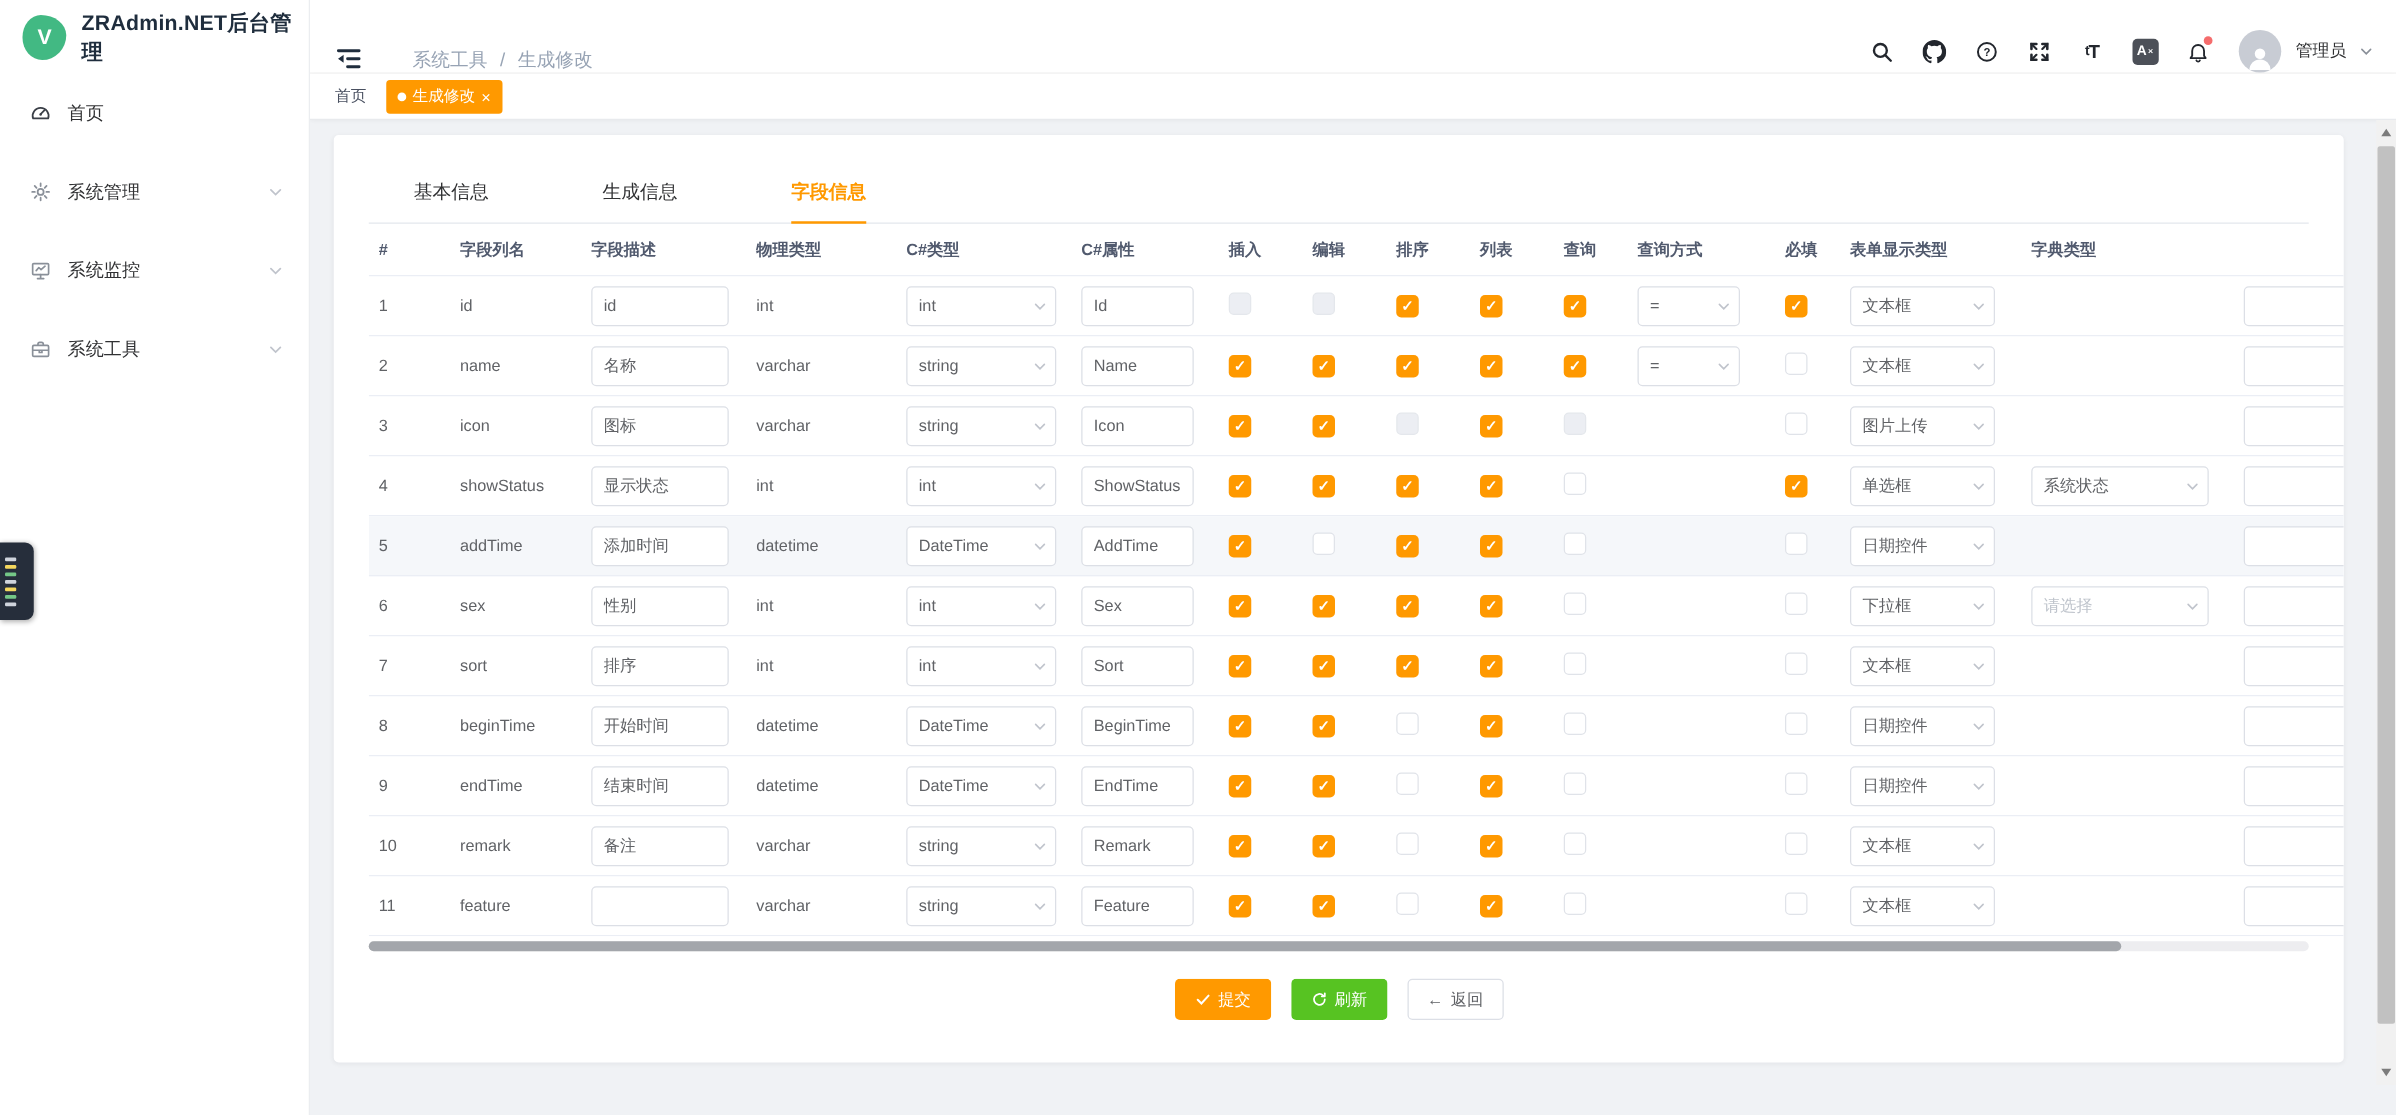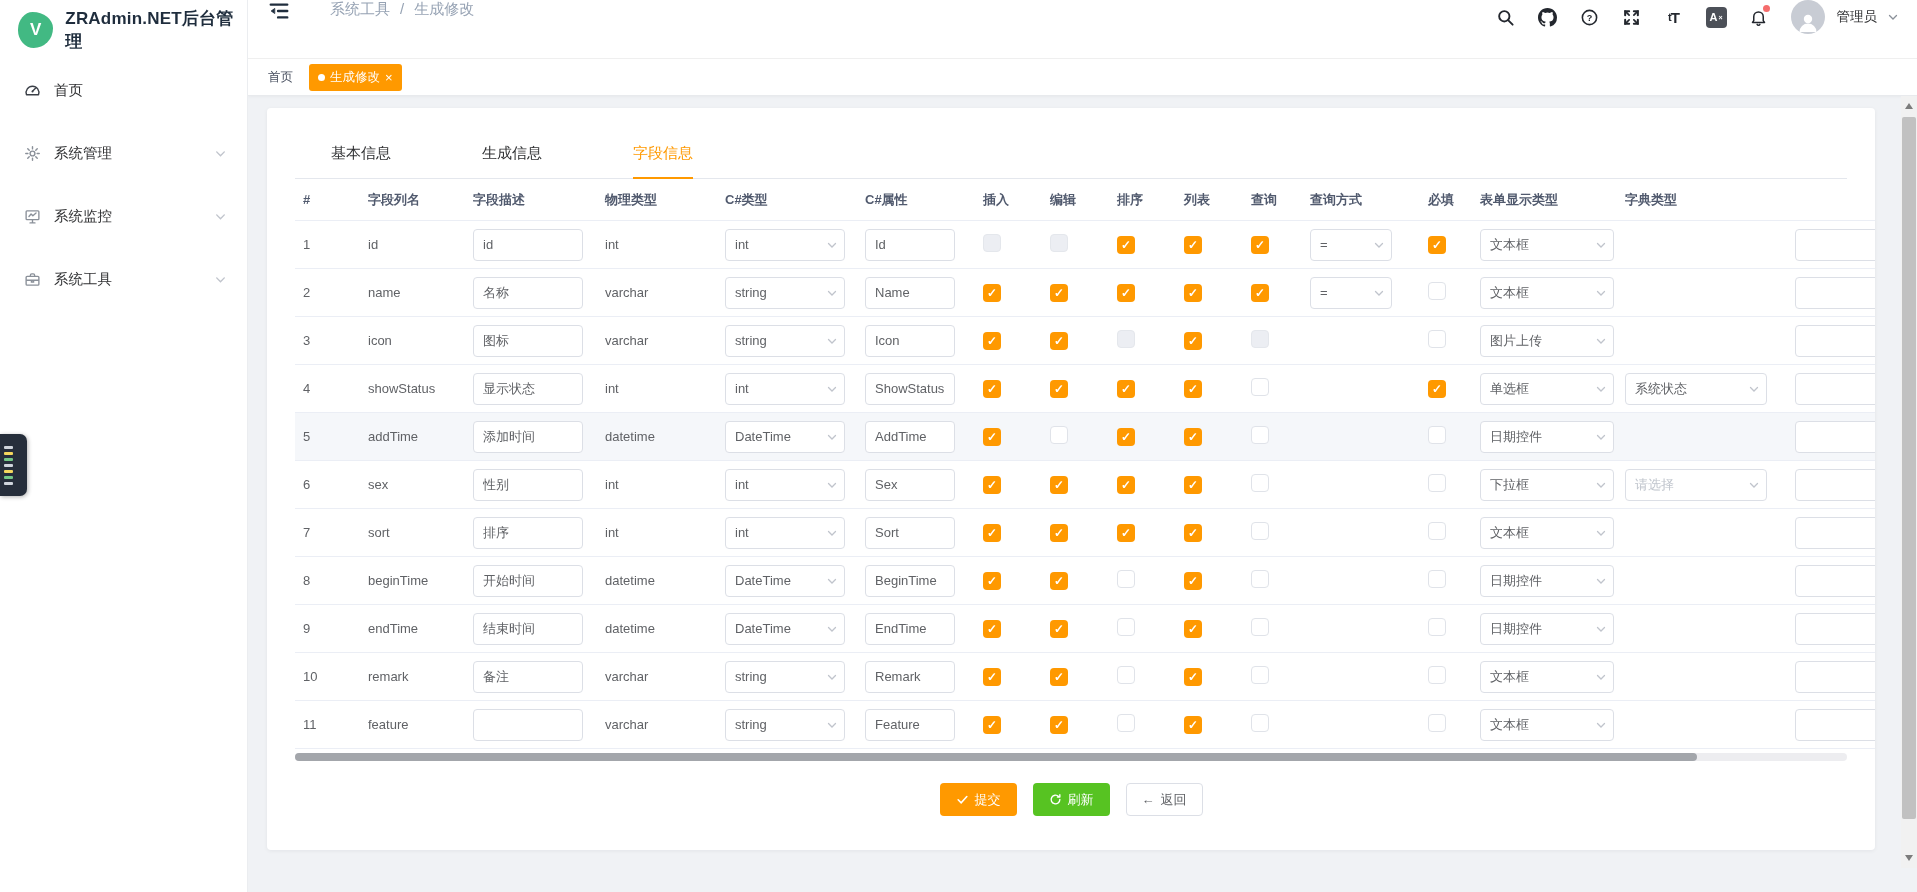--- a/index.html
+++ b/index.html
@@ -24,21 +24,21 @@
   .side-arrow{color:#c0c4cc;display:inline-flex;}
   .side-arrow svg{width:13px;height:13px;}
 
   
   .drawer-handle{position:absolute;left:0;top:434px;width:27px;height:62px;background:#262e3b;border-radius:0 7px 7px 0;box-shadow:1px 1px 4px rgba(0,0,0,.3);cursor:pointer;display:flex;align-items:center;padding-left:4px;z-index:9;}
   .stripes{display:flex;flex-direction:column;gap:3px;width:9px;}
   .stripes i{display:block;height:3px;border-radius:1px;}
 
   
   .main{flex:1;display:flex;flex-direction:column;position:relative;background:#f0f2f5;}
-  .topbar{height:59px;background:#fff;display:flex;align-items:flex-start;padding:0 18px 0 20px;border-bottom:1px solid #f0f0f0;}
+  .topbar{height:59px;background:#fff;display:flex;align-items:flex-end;padding:0 18px 0 20px;border-bottom:1px solid #f0f0f0;}
   .collapse-btn{width:22px;height:22px;color:#1f2d3d;cursor:pointer;display:inline-flex;}
   .crumb{margin-left:40px;font-size:15px;color:var(--muted);}
   .crumb .sep{margin:0 10px;}
   .top-right{margin-left:auto;display:flex;align-items:center;gap:22px;}
   .tool-ic{width:20px;height:20px;color:#23272e;cursor:pointer;display:inline-flex;align-items:center;justify-content:center;position:relative;}
   .tool-ic svg{width:19px;height:19px;}
   .fontsize-ic{font-size:15px;font-weight:bold;letter-spacing:-1px;}
   .fontsize-ic small{font-size:11px;font-weight:bold;}
   .translate-ic{width:21px;height:21px;background:#4c5058;border-radius:4px;color:#fff;font-size:11px;font-weight:bold;display:flex;align-items:center;justify-content:center;}
   .translate-ic sup{font-size:7px;margin-left:1px;}
@@ -54,41 +54,41 @@
   .tag-plain{font-size:12.5px;color:#495060;cursor:pointer;padding:4px 2px;}
   .tag-active{background:var(--accent);color:#fff;font-size:12.5px;border-radius:3px;padding:5px 9px;display:flex;align-items:center;gap:5px;cursor:pointer;}
   .tag-dot{width:7px;height:7px;border-radius:50%;background:#fff;display:inline-block;}
   .tag-close{font-size:13px;line-height:1;cursor:pointer;}
 
   
   .content{flex:1;position:relative;padding:12px 35px 0 19px;}
   .card{background:#fff;border-radius:4px;box-shadow:0 1px 4px rgba(0,21,41,.06);width:1608px;height:742px;overflow:hidden;}
   .card-tabs{margin:36px 28px 0;border-bottom:1px solid #e4e7ed;display:flex;}
   .ctab{font-size:15px;color:#303133;padding-bottom:15px;margin-right:55px;cursor:pointer;position:relative;margin-left:36px;}
-  .ctab.active{color:var(--accent);}
+  .ctab.active{color:var(--accent);font-weight:bold;}
   .ctab.active::after{content:"";position:absolute;left:0;right:0;bottom:-1px;height:2px;background:var(--accent);}
 
   
   .table-wrap{margin:0 0 0 28px;overflow:hidden;}
   .tgrid{display:grid;grid-template-columns:65px 105px 132px 120px 140px 110px 67px 67px 67px 67px 67px 110px 60px 145px 170px 120px;align-items:center;}
   .thead{height:42px;border-bottom:1px solid var(--tborder);}
   .thead>div{font-size:13px;font-weight:bold;color:#515a6e;padding-left:8px;white-space:nowrap;}
   .trow{height:48px;border-bottom:1px solid var(--tborder);}
   .trow.hl{background:#f5f7fa;}
   .trow>div{padding-left:8px;font-size:13px;color:var(--txt2);white-space:nowrap;}
   .tgrid>:nth-child(7),.tgrid>:nth-child(8),.tgrid>:nth-child(9),.tgrid>:nth-child(10),.tgrid>:nth-child(11),.tgrid>:nth-child(13){padding-left:16px;}
 
   .inp{height:32px;border:1px solid var(--border);border-radius:4px;padding:0 9px;font-size:13px;color:var(--txt2);background:#fff;outline:none;}
   .inp-desc{width:110px;} .inp-attr{width:90px;} .inp-extra{width:90px;}
   .sel{height:32px;border:1px solid var(--border);border-radius:4px;padding:0 6px 0 9px;display:inline-flex;align-items:center;justify-content:space-between;background:#fff;cursor:pointer;}
   .sel-text{font-size:13px;color:var(--txt2);}
   .sel-text.ph{color:#bfc4cc;}
   .sel-car{color:#c0c4cc;display:inline-flex;margin-left:4px;}
   .sel-car svg{width:12px;height:12px;}
-  .sel-cs{width:120px;} .sel-qm{width:82px;} .sel-disp{width:134px;} .sel-dict{width:142px;}
+  .sel-cs{width:120px;} .sel-qm{width:82px;} .sel-disp{width:116px;} .sel-dict{width:142px;}
 
   .cb{width:18px;height:18px;border-radius:4px;display:inline-flex;align-items:center;justify-content:center;font-size:12px;cursor:pointer;}
   .cb.on{background:var(--accent);color:#fff;font-weight:bold;}
   .cb.off{background:#fff;border:1px solid #e0e3e9;}
   .cb.muted{background:#eceef3;border:1px solid #e4e7ec;}
 
   .hscroll{margin:4px 0 0 28px;width:1552px;height:8px;background:#ededf0;border-radius:4px;position:relative;}
   .hscroll-thumb{position:absolute;left:0;top:0;height:8px;width:1402px;background:#a3a6ab;border-radius:4px;cursor:pointer;}
 
   .btn-row{display:flex;justify-content:center;gap:16px;margin-top:22px;}

